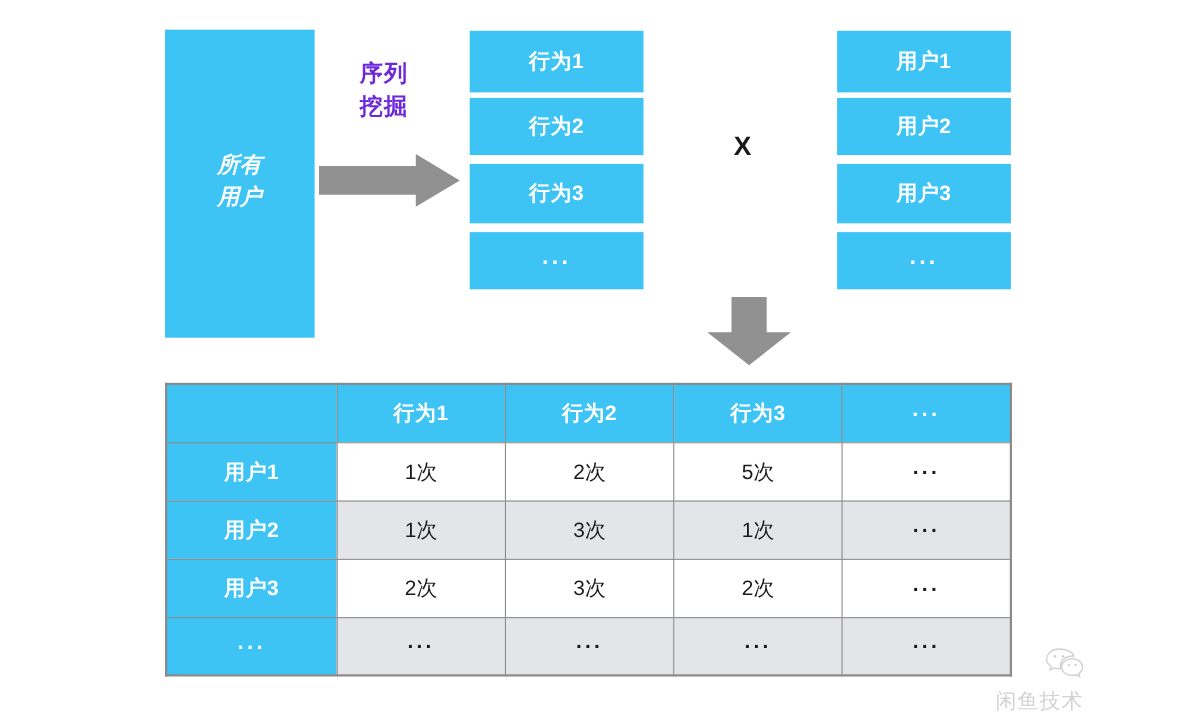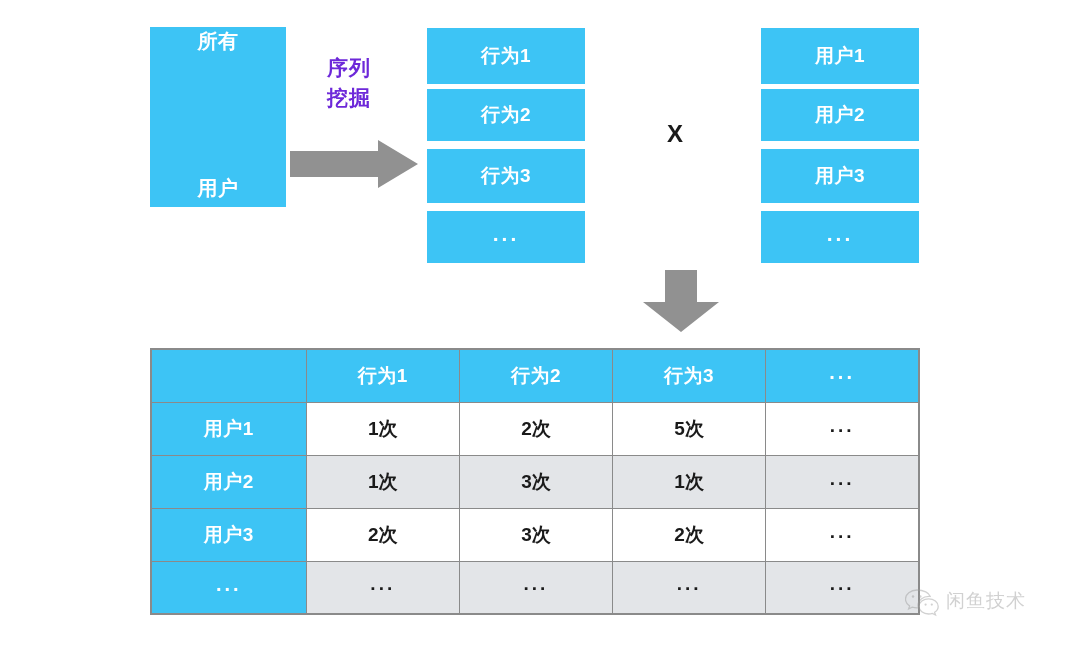--- a/index.html
+++ b/index.html
@@ -41,26 +41,27 @@
     letter-spacing: 3px;
     font-weight: 700;
     padding-bottom: 6px;
   }
 
   
   #all-users-block {
     left: 150px;
     top: 27px;
     width: 136px;
-    height: 180px;
+    height: 280px;
     flex-direction: column;
-    justify-content: space-between;
+    justify-content: center;
     line-height: 1.45;
     font-size: 20px;
     padding-bottom: 4px;
+    font-style: italic;
   }
   #all-users-block .ln { display: block; text-align: center; }
 
   
   #seq-mining-label {
     position: absolute;
     left: 303px;
     top: 53px;
     width: 92px;
     color: #6d28d9;
@@ -130,35 +131,36 @@
     letter-spacing: 0.5px;
   }
   #matrix-table td.rowhdr {
     background: #3DC4F5;
     color: #ffffff;
     font-weight: 700;
     font-size: 19px;
     letter-spacing: 0.5px;
   }
   #matrix-table tr.alt td.cell { background: #E3E5E8; }
-  #matrix-table td.cell { background: #ffffff; font-weight: bold; }
+  #matrix-table td.cell { background: #ffffff; }
   #matrix-table td.ell { letter-spacing: 3px; font-weight: 700; padding-bottom: 6px; }
   #matrix-table td.hdr.ell, #matrix-table td.rowhdr.ell { font-size: 20px; }
   #matrix-table col.c0 { width: 155px; }
   #matrix-table col.cx { width: 153px; }
 
   
   #watermark {
     position: absolute;
     left: 905px;
     top: 588px;
     display: flex;
-    align-items: flex-start;
+    align-items: flex-end;
     gap: 7px;
     opacity: 0.45;
+    flex-direction: column;
   }
   #watermark .wm-text {
     color: #9a9a9a;
     font-size: 19px;
     letter-spacing: 1px;
     font-weight: 400;
   }
 </style>
 </head>
 <body>

